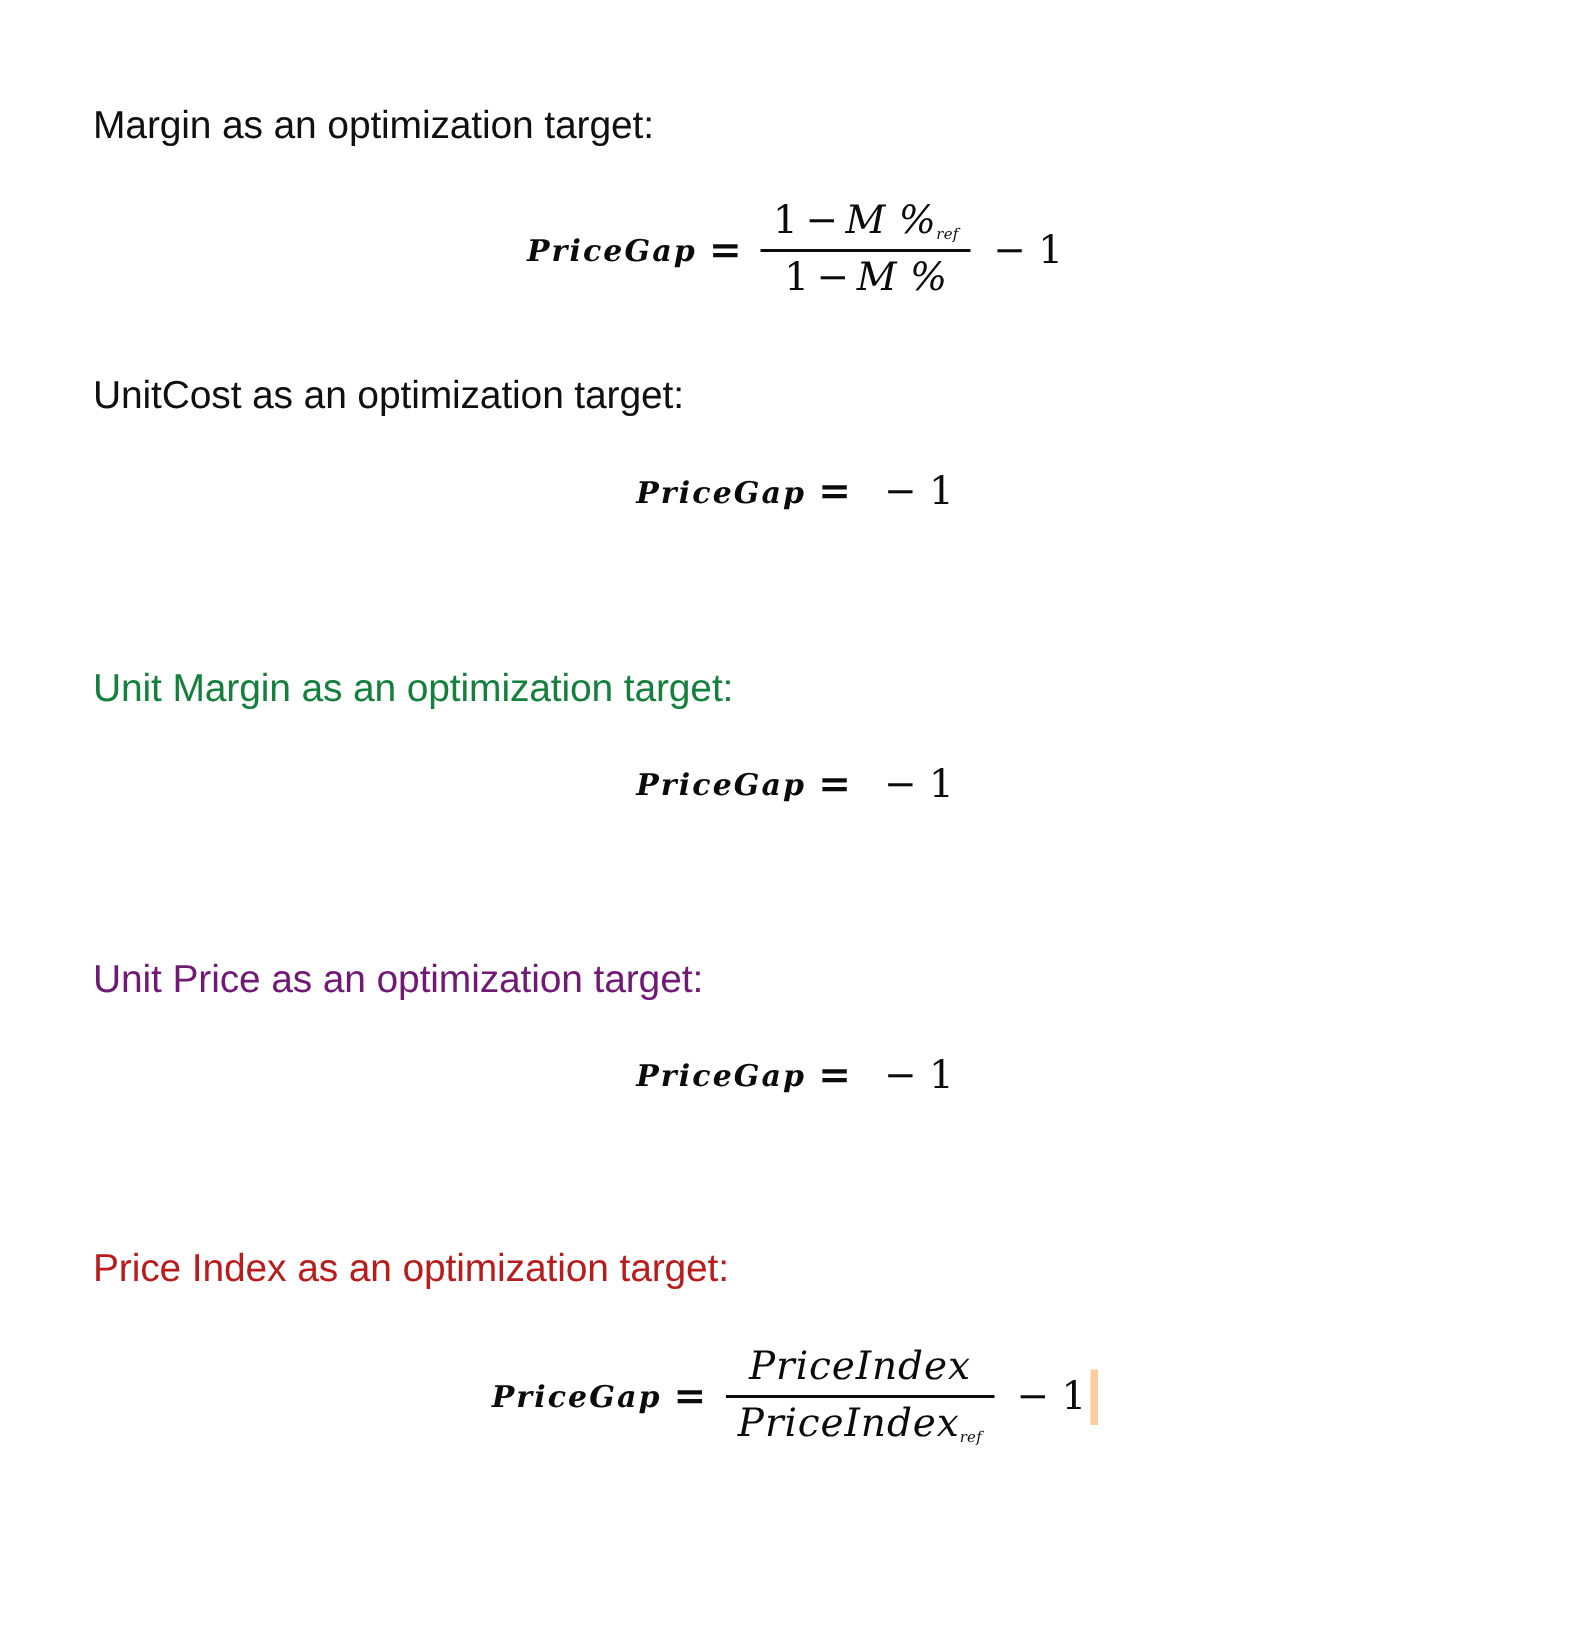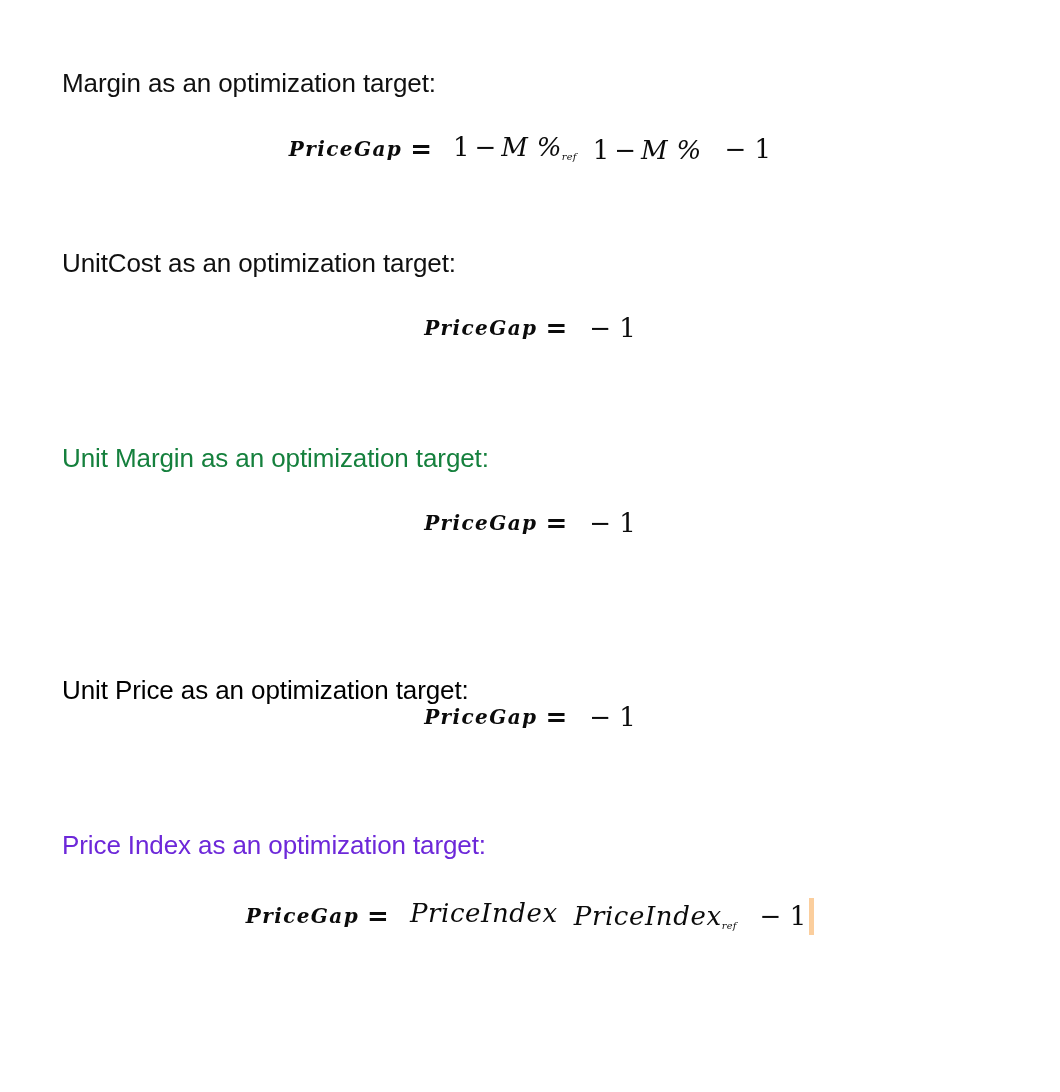--- a/index.html
+++ b/index.html
@@ -67,21 +67,21 @@
   .eq {
     font-style: normal;
     font-weight: 700;
     font-size: 26px;
     padding: 0 10px 0 6px;
   }
 
   
   .frac {
     display: inline-flex;
-    flex-direction: row;
+    flex-direction: column;
     align-items: center;
     justify-content: center;
     vertical-align: middle;
     padding: 0 3px;
   }
   .frac .num,
   .frac .den {
     display: block;
     padding: 0 8px;
     line-height: 1.14;
@@ -194,33 +194,33 @@
     <div class="formula-row" style="top:508px;">
       <span class="math">
         <span class="lhs">PriceGap</span>
         <span class="eq">=</span>
         <span class="tail">− 1</span>
       </span>
     </div>
   </div>
 
   <div class="section" style="top:0;">
-    <div class="heading" style="top: 677px; color: #000000;">Unit Price as an optimization target:</div>
+    <div class="heading" style="top: 639px; color: #701a75;">Unit Price as an optimization target:</div>
 
     <div class="formula-row" style="top:702px;">
       <span class="math">
         <span class="lhs">PriceGap</span>
         <span class="eq">=</span>
         <span class="tail">− 1</span>
       </span>
     </div>
   </div>
 
   <div class="section" style="top:0;">
-    <div class="heading" style="top: 832px; color: #6d28d9;">Price Index as an optimization target:</div>
+    <div class="heading" style="top: 832px; color: #b91c1c;">Price Index as an optimization target:</div>
 
     <div class="formula-row" style="top:897px;">
       <span class="math">
         <span class="lhs">PriceGap</span>
         <span class="eq">=</span>
         <span class="frac">
           <span class="num">
             <span class="itb">PriceIndex</span><sub class="sub"></sub>
           </span>
           <span class="bar"></span>

